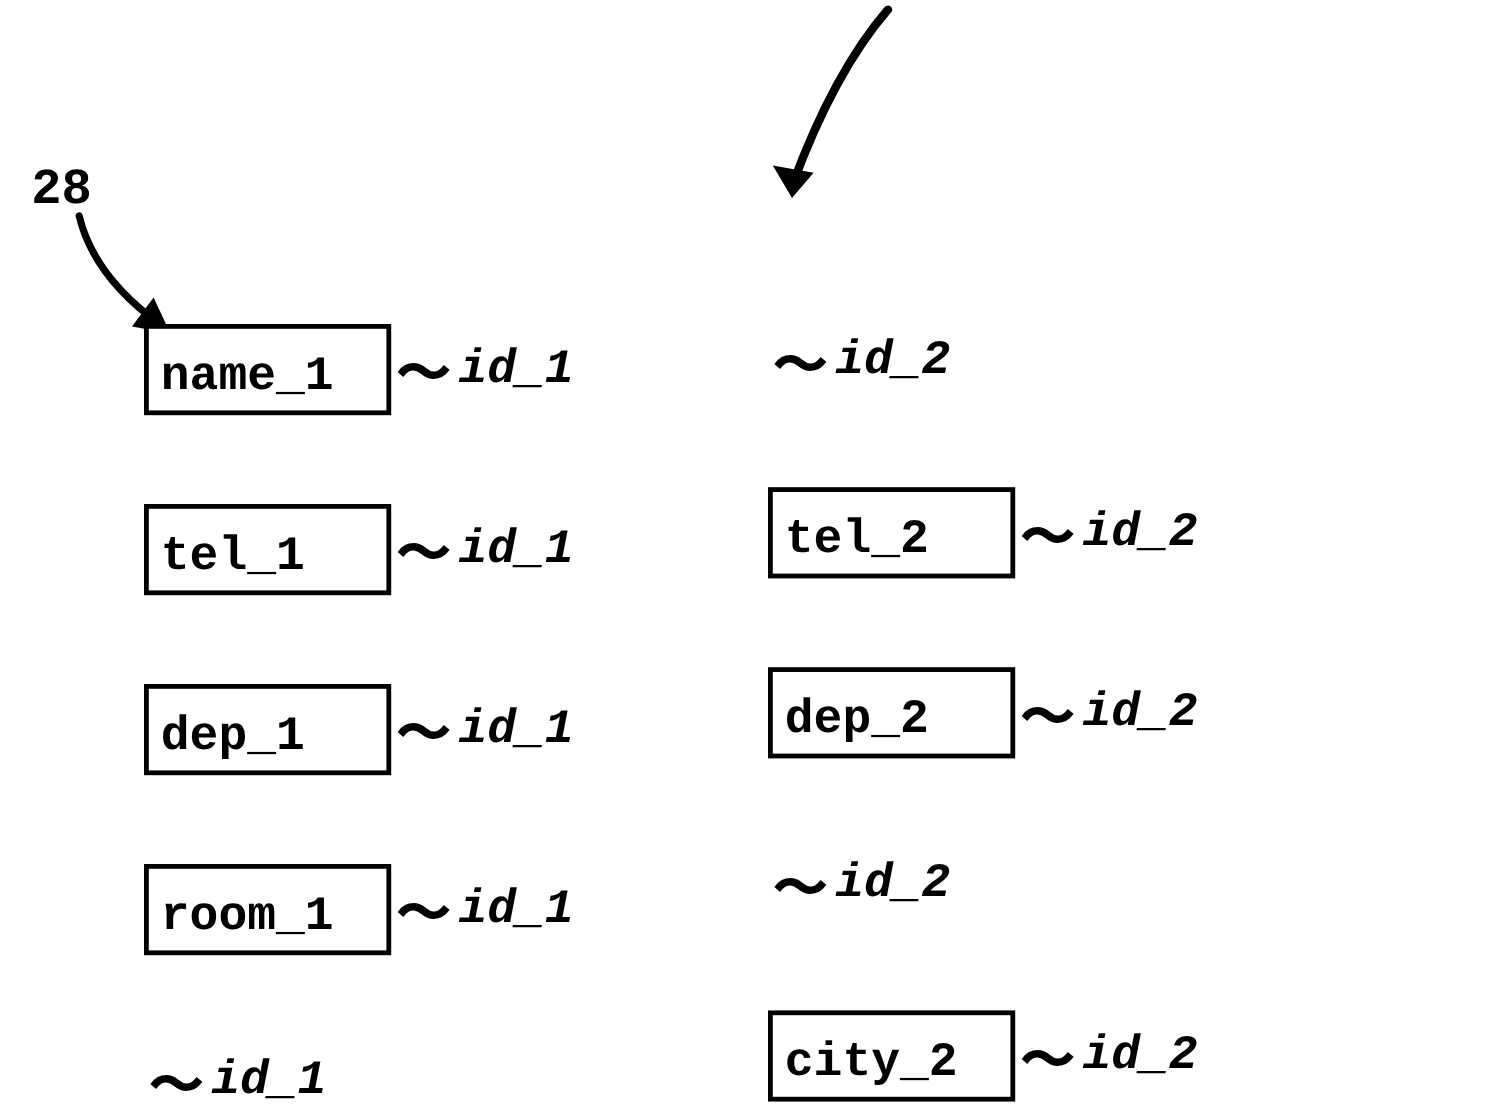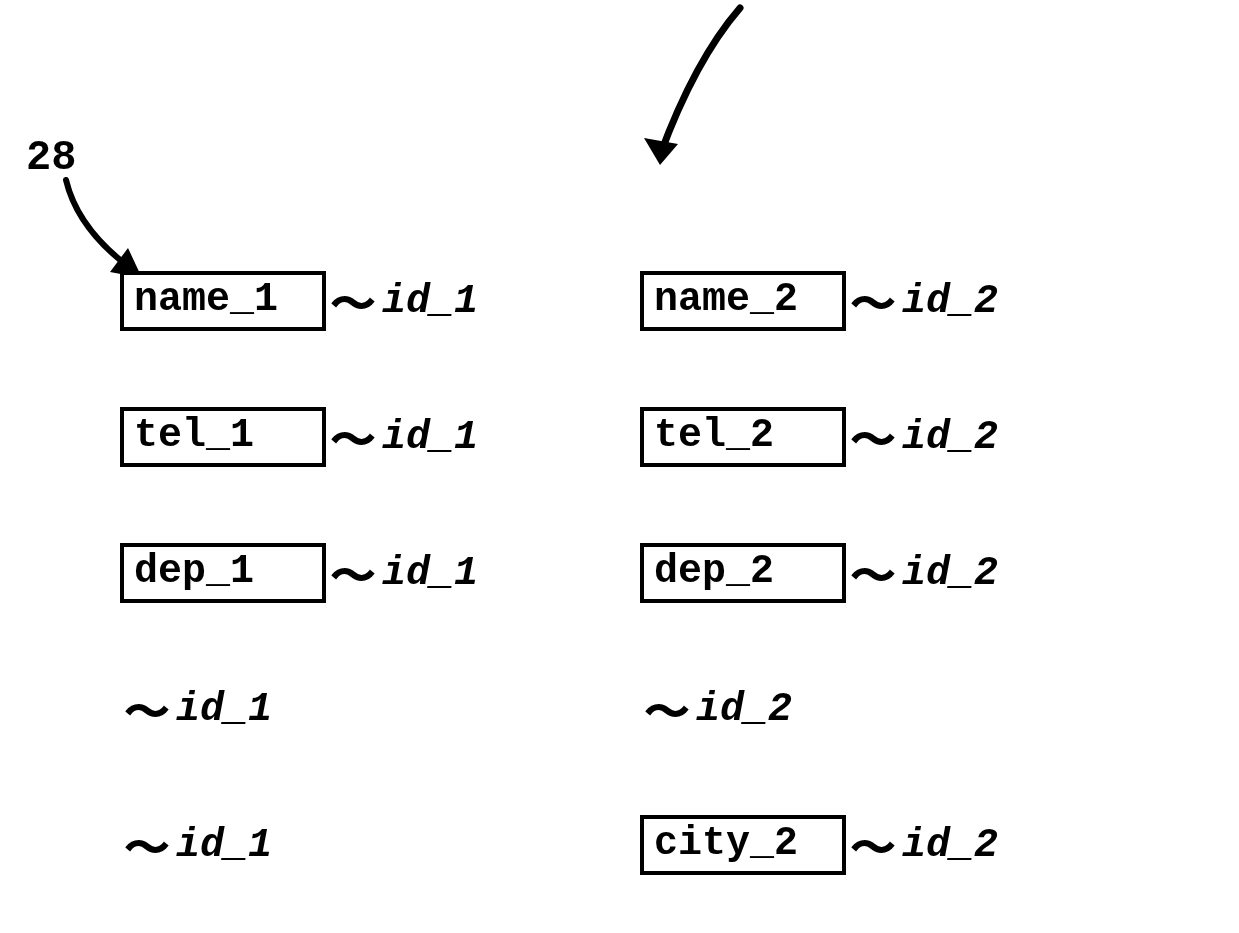--- a/index.html
+++ b/index.html
@@ -29,21 +29,21 @@
     gap: 74px;
   }
   .col-1 { left: 120px; }
   .col-2 { left: 640px; }
   .row {
     display: flex;
     align-items: center;
   }
   .box {
     border: 4px solid #000;
-    padding: 4px 18px 6px 10px;
+    padding: 20px 18px 6px 10px;
     font-size: 40px;
     min-width: 170px;
     line-height: 1.05;
     background: #fff;
   }
   .tilde {
     font-size: 46px;
     margin: 0 6px 0 4px;
     position: relative;
     top: 4px;
@@ -91,32 +91,32 @@
       <div class="box">tel_1</div>
       <span class="tilde">〜</span>
       <span class="id-label">id_1</span>
     </div>
     <div class="row">
       <div class="box">dep_1</div>
       <span class="tilde">〜</span>
       <span class="id-label">id_1</span>
     </div>
     <div class="row">
+      <div class="box">room_1</div>
       <span class="tilde">〜</span>
       <span class="id-label">id_1</span>
     </div>
     <div class="row">
       <span class="tilde">〜</span>
       <span class="id-label">id_1</span>
     </div>
   </div>
 
   <div class="col col-2">
     <div class="row">
-      <div class="box">name_2</div>
       <span class="tilde">〜</span>
       <span class="id-label">id_2</span>
     </div>
     <div class="row">
       <div class="box">tel_2</div>
       <span class="tilde">〜</span>
       <span class="id-label">id_2</span>
     </div>
     <div class="row">
       <div class="box">dep_2</div>

